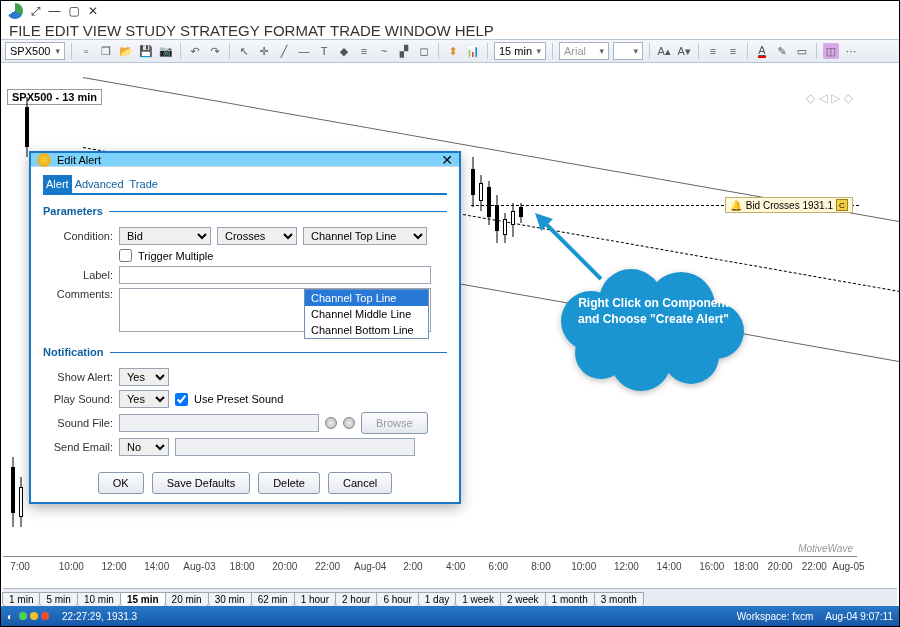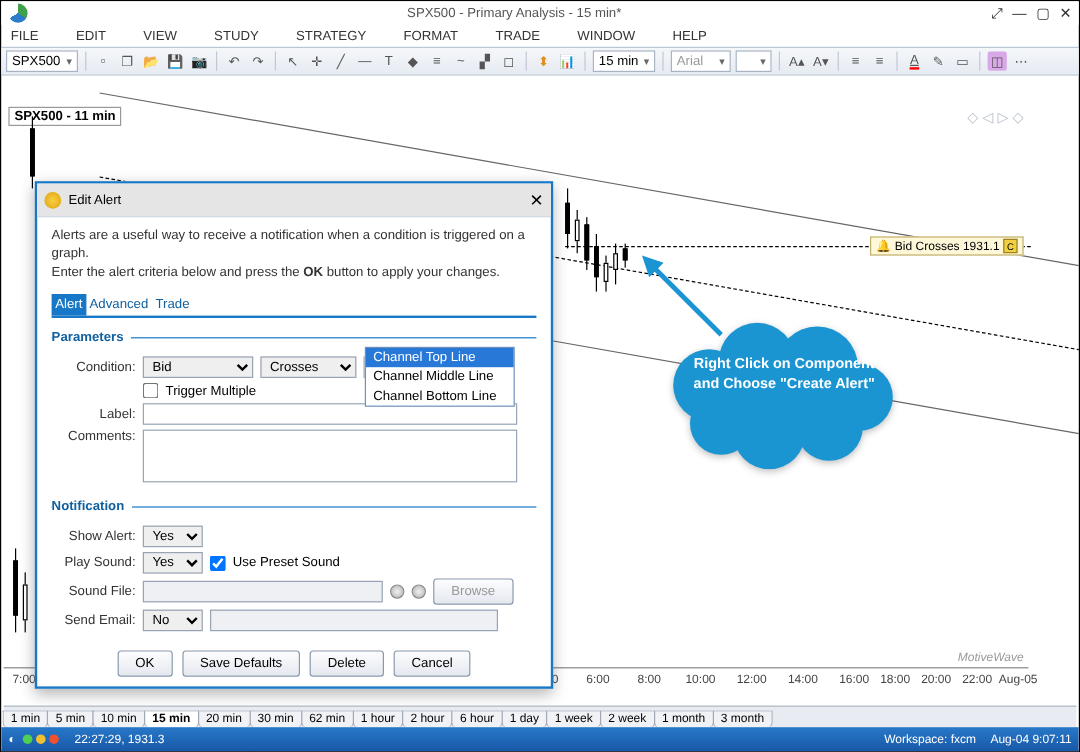--- a/index.html
+++ b/index.html
@@ -6,21 +6,21 @@
 body { width: 900px; height: 627px; background: #fff; position: relative; overflow: hidden; border: 1px solid #000; }
 
 
 .titlebar { height: 20px; background: #fff; display: flex; align-items: center; padding: 0 6px; font-size: 11px; color: #555; }
 .titlebar .logo { width: 16px; height: 16px; border-radius: 50%; background: conic-gradient(#3fa14b 0 120deg,#2c7cc9 120deg 240deg,#fff 240deg 360deg); margin-right: 8px; }
 .titlebar .title { flex: 1; text-align: center; }
 .titlebar .winbtns { display: flex; gap: 8px; font-size: 12px; color: #333; }
 .titlebar .winbtns span { cursor: pointer; }
 
 
-.menubar { height: 18px; display: flex; align-items: center; gap: 31px; padding: 0 8px; font-size: 11px; color: #333; }
+.menubar { height: 18px; display: flex; align-items: flex-end; gap: 4px; padding: 0 8px; font-size: 15px; color: #333; }
 .menubar span { cursor: pointer; }
 
 
 .toolbar { height: 24px; border-top: 1px solid #b8c6d6; border-bottom: 1px solid #b8c6d6; display: flex; align-items: center; padding: 0 4px; gap: 4px; background: linear-gradient(#f5f7fa,#e6ebf2); font-size: 11px; }
 .toolbar .sep { width: 1px; height: 16px; background: #c0c8d4; margin: 0 2px; }
 .toolbar .ico { width: 16px; height: 16px; display: inline-flex; align-items: center; justify-content: center; font-size: 11px; color: #555; cursor: pointer; border-radius: 2px; }
 .toolbar select, .toolbar .combo { height: 18px; font-size: 11px; border: 1px solid #a8b4c4; background: #fff; padding: 0 2px; }
 .toolbar .combo { display: inline-flex; align-items: center; padding: 0 4px; min-width: 50px; position: relative; }
 .toolbar .combo::after { content: "▾"; margin-left: auto; font-size: 9px; color: #666; }
 
@@ -54,21 +54,21 @@
 .tab { border: 1px solid #a0a8b4; border-bottom: none; padding: 1px 6px; margin-left: -1px; background: #f0f2f6; cursor: pointer; border-radius: 0 0 4px 4px; }
 .tab.active { background: #fff; font-weight: bold; }
 
 
 .statusbar { position: absolute; left: 0; right: 0; bottom: 0; height: 20px; background: linear-gradient(#2878c8,#1858a8); color: #fff; font-size: 10px; display: flex; align-items: center; padding: 0 6px; }
 .statusbar .dot { width: 8px; height: 8px; border-radius: 50%; background: #50d050; margin-right: 3px; }
 .statusbar .right { margin-left: auto; display: flex; gap: 12px; }
 
 
 .dialog { position: absolute; left: 28px; top: 150px; width: 432px; background: #fff; border: 2px solid #1878c8; box-shadow: 0 4px 12px rgba(0,0,0,.3); font-size: 11px; }
-.dialog .dlg-title { height: 28px; background: #e5e5e5; display: flex; align-items: center; padding: 0 6px; border-bottom: 1px solid #d0d8e4; }
+.dialog .dlg-title { height: 14px; background: #7dd3fc; display: flex; align-items: center; padding: 0 6px; border-bottom: 1px solid #d0d8e4; }
 .dialog .dlg-title .icon-alert { width: 14px; height: 14px; background: radial-gradient(#f8d040,#e0a010); border-radius: 50%; margin-right: 6px; }
 .dialog .dlg-title .x { margin-left: auto; cursor: pointer; font-size: 14px; }
 .dialog .dlg-body { padding: 8px 12px; }
 .dialog .desc { color: #333; line-height: 1.4; margin-bottom: 10px; }
 .dialog .tabs-row { border-bottom: 2px solid #1878c8; display: flex; gap: 0; }
 .dialog .dlg-tab { padding: 3px 3px; cursor: pointer; color: #1060a0; }
 .dialog .dlg-tab.active { background: #1878c8; color: #fff; }
 .dialog fieldset { border: none; border-top: 1px solid #1878c8; margin-top: 10px; padding-top: 6px; }
 .dialog legend { color: #1060a0; font-weight: bold; padding-right: 6px; font-size: 11px; }
 .dialog .row { display: flex; align-items: center; gap: 6px; margin: 4px 0; }
@@ -89,21 +89,20 @@
 .arrow line { stroke: #1b95d2; stroke-width: 4; }
 .arrow polygon { fill: #1b95d2; }
 
 .slider-knob { width: 12px; height: 12px; border-radius: 50%; background: radial-gradient(#f0f0f0,#b0b0b0); border: 1px solid #888; display: inline-block; }
 </style>
 </head>
 <body>
 
 <div class="titlebar">
   <div class="logo"></div>
-  <div class="title">SPX500 - Primary Analysis - 15 min*</div>
   <div class="winbtns">
     <span>⤢</span>
     <span>—</span>
     <span>▢</span>
     <span>✕</span>
   </div>
 </div>
 
 <div class="menubar">
   <span>FILE</span>
@@ -164,21 +163,21 @@
       <u style="border-bottom:2px solid red">A</u>
     </span>
   <span class="ico">✎</span>
   <span class="ico">▭</span>
   <div class="sep"></div>
   <span class="ico" style="background:#d8a8e8">◫</span>
   <span class="ico">⋯</span>
 </div>
 
 <div class="chart-area">
-  <div class="chart-label">SPX500 - 11 min</div>
+  <div class="chart-label">SPX500 - 13 min</div>
   <div class="chart-nav">◇ ◁ ▷ ◇</div>
 
   <div class="line" style="left:80px; top:-10px; width:900px; transform:rotate(10deg);"></div>
   <div class="line dashed" style="left:80px; top:60px; width:900px; transform:rotate(10deg);"></div>
   <div class="line" style="left:80px; top:130px; width:900px; transform:rotate(10deg);"></div>
 
   <div class="line dashed" style="left:468px; top:118px; width:388px;"></div>
   <div class="alert-marker" style="right:44px; top:110px;">
     <span>🔔</span>
     <span>Bid Crosses 1931.1</span>
@@ -290,24 +289,20 @@
     <polygon points="20,2 12,16 28,16"></polygon>
 </svg>
 
 <div class="dialog">
   <div class="dlg-title">
     <span class="icon-alert"></span>
     <span>Edit Alert</span>
     <span class="x">✕</span>
   </div>
   <div class="dlg-body">
-    <div class="desc">
-      <span>Alerts are a useful way to receive a notification when a condition is triggered on a graph.</span><br>
-      <span>Enter the alert criteria below and press the </span><b>OK</b><span> button to apply your changes.</span>
-    </div>
     <div class="tabs-row">
       <div class="dlg-tab active">Alert</div>
       <div class="dlg-tab">Advanced</div>
       <div class="dlg-tab">Trade</div>
     </div>
 
     <fieldset>
       <legend>Parameters</legend>
       <div class="row">
         <label>Condition:</label>

